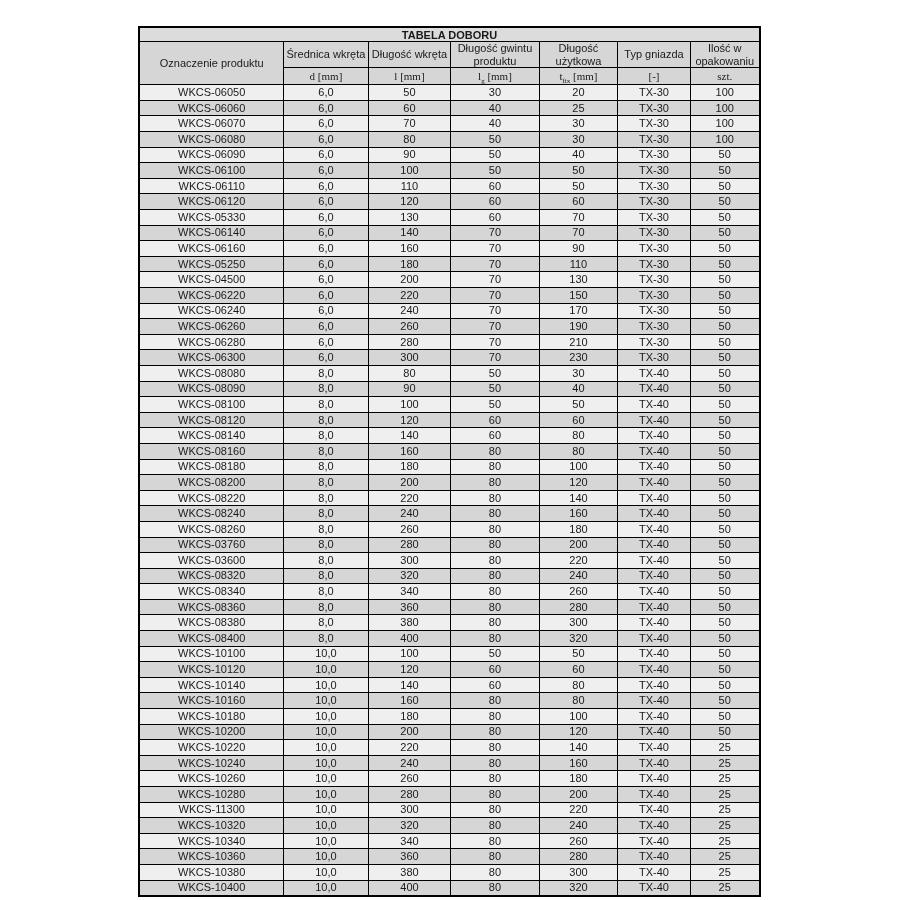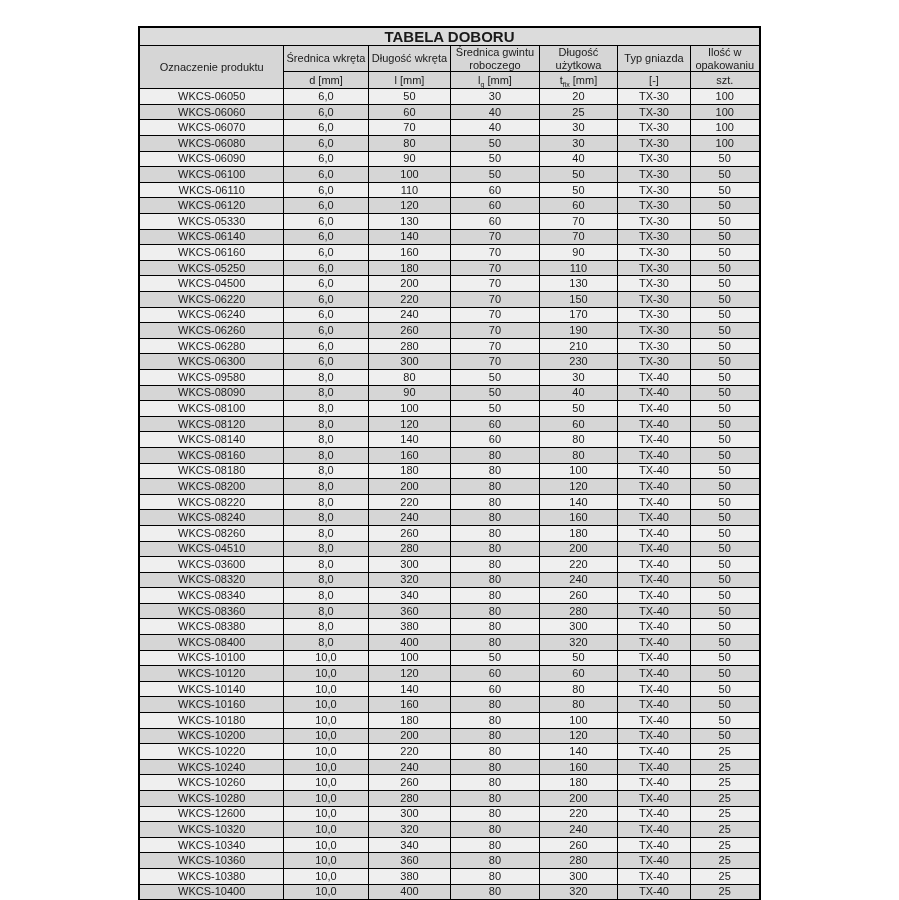--- a/index.html
+++ b/index.html
@@ -30,28 +30,28 @@
     padding: 0 2px;
     font-size: 11px;
     font-weight: normal;
     overflow: hidden;
     white-space: nowrap;
   }
   tr.title-row th {
     background: var(--title-bg, #dcdcdc);
     font-weight: bold;
     height: 13px;
-    font-size: 15px;
+    font-size: 11px;
   }
   tr.header-row th, tr.subheader-row th {
     background: var(--header-bg, #d6d6d6);
     line-height: 1.15;
   }
   tr.header-row th { height: 24px; white-space: normal; }
-  tr.subheader-row th { height: 16px; }
+  tr.subheader-row th { height: 16px; font-family: Liberation Serif, serif; }
   th.product-col { width: 144px; }
   col.c1 { width: 144px; }
   col.c2 { width: 85px; }
   col.c3 { width: 82px; }
   col.c4 { width: 89px; }
   col.c5 { width: 78px; }
   col.c6 { width: 73px; }
   col.c7 { width: 69px; }
   tbody td { height: 14.6px; line-height: 1; }
   tr.row-light td { background: var(--row-bg, #efefef); }
@@ -73,21 +73,21 @@
         <col class="c7">
     </colgroup>
     <thead>
       <tr class="title-row">
         <th colspan="7">TABELA DOBORU</th>
       </tr>
       <tr class="header-row">
         <th rowspan="2" class="product-col">Oznaczenie produktu</th>
         <th>Średnica wkręta</th>
         <th>Długość wkręta</th>
-        <th>Średnica gwintu roboczego</th>
+        <th>Długość gwintu produktu</th>
         <th>Długość użytkowa</th>
         <th>Typ gniazda</th>
         <th>Ilość w opakowaniu</th>
       </tr>
       <tr class="subheader-row">
         <th>d [mm]</th>
         <th>l [mm]</th>
         <th><span>l</span><sub>g</sub> <span>[mm]</span></th>
         <th><span>t</span><sub>fix</sub> <span>[mm]</span></th>
         <th>[-]</th>
@@ -251,21 +251,21 @@
         <tr class="row-dark">
     <td>WKCS-06300</td>
     <td>6,0</td>
     <td>300</td>
     <td>70</td>
     <td>230</td>
     <td>TX-30</td>
     <td>50</td>
   </tr>
         <tr class="row-light">
-    <td>WKCS-09580</td>
+    <td>WKCS-08080</td>
     <td>8,0</td>
     <td>80</td>
     <td>50</td>
     <td>30</td>
     <td>TX-40</td>
     <td>50</td>
   </tr>
         <tr class="row-dark">
     <td>WKCS-08090</td>
     <td>8,0</td>
@@ -350,21 +350,21 @@
         <tr class="row-light">
     <td>WKCS-08260</td>
     <td>8,0</td>
     <td>260</td>
     <td>80</td>
     <td>180</td>
     <td>TX-40</td>
     <td>50</td>
   </tr>
         <tr class="row-dark">
-    <td>WKCS-04510</td>
+    <td>WKCS-03760</td>
     <td>8,0</td>
     <td>280</td>
     <td>80</td>
     <td>200</td>
     <td>TX-40</td>
     <td>50</td>
   </tr>
         <tr class="row-light">
     <td>WKCS-03600</td>
     <td>8,0</td>
@@ -503,21 +503,21 @@
         <tr class="row-dark">
     <td>WKCS-10280</td>
     <td>10,0</td>
     <td>280</td>
     <td>80</td>
     <td>200</td>
     <td>TX-40</td>
     <td>25</td>
   </tr>
         <tr class="row-light">
-    <td>WKCS-12600</td>
+    <td>WKCS-11300</td>
     <td>10,0</td>
     <td>300</td>
     <td>80</td>
     <td>220</td>
     <td>TX-40</td>
     <td>25</td>
   </tr>
         <tr class="row-dark">
     <td>WKCS-10320</td>
     <td>10,0</td>

